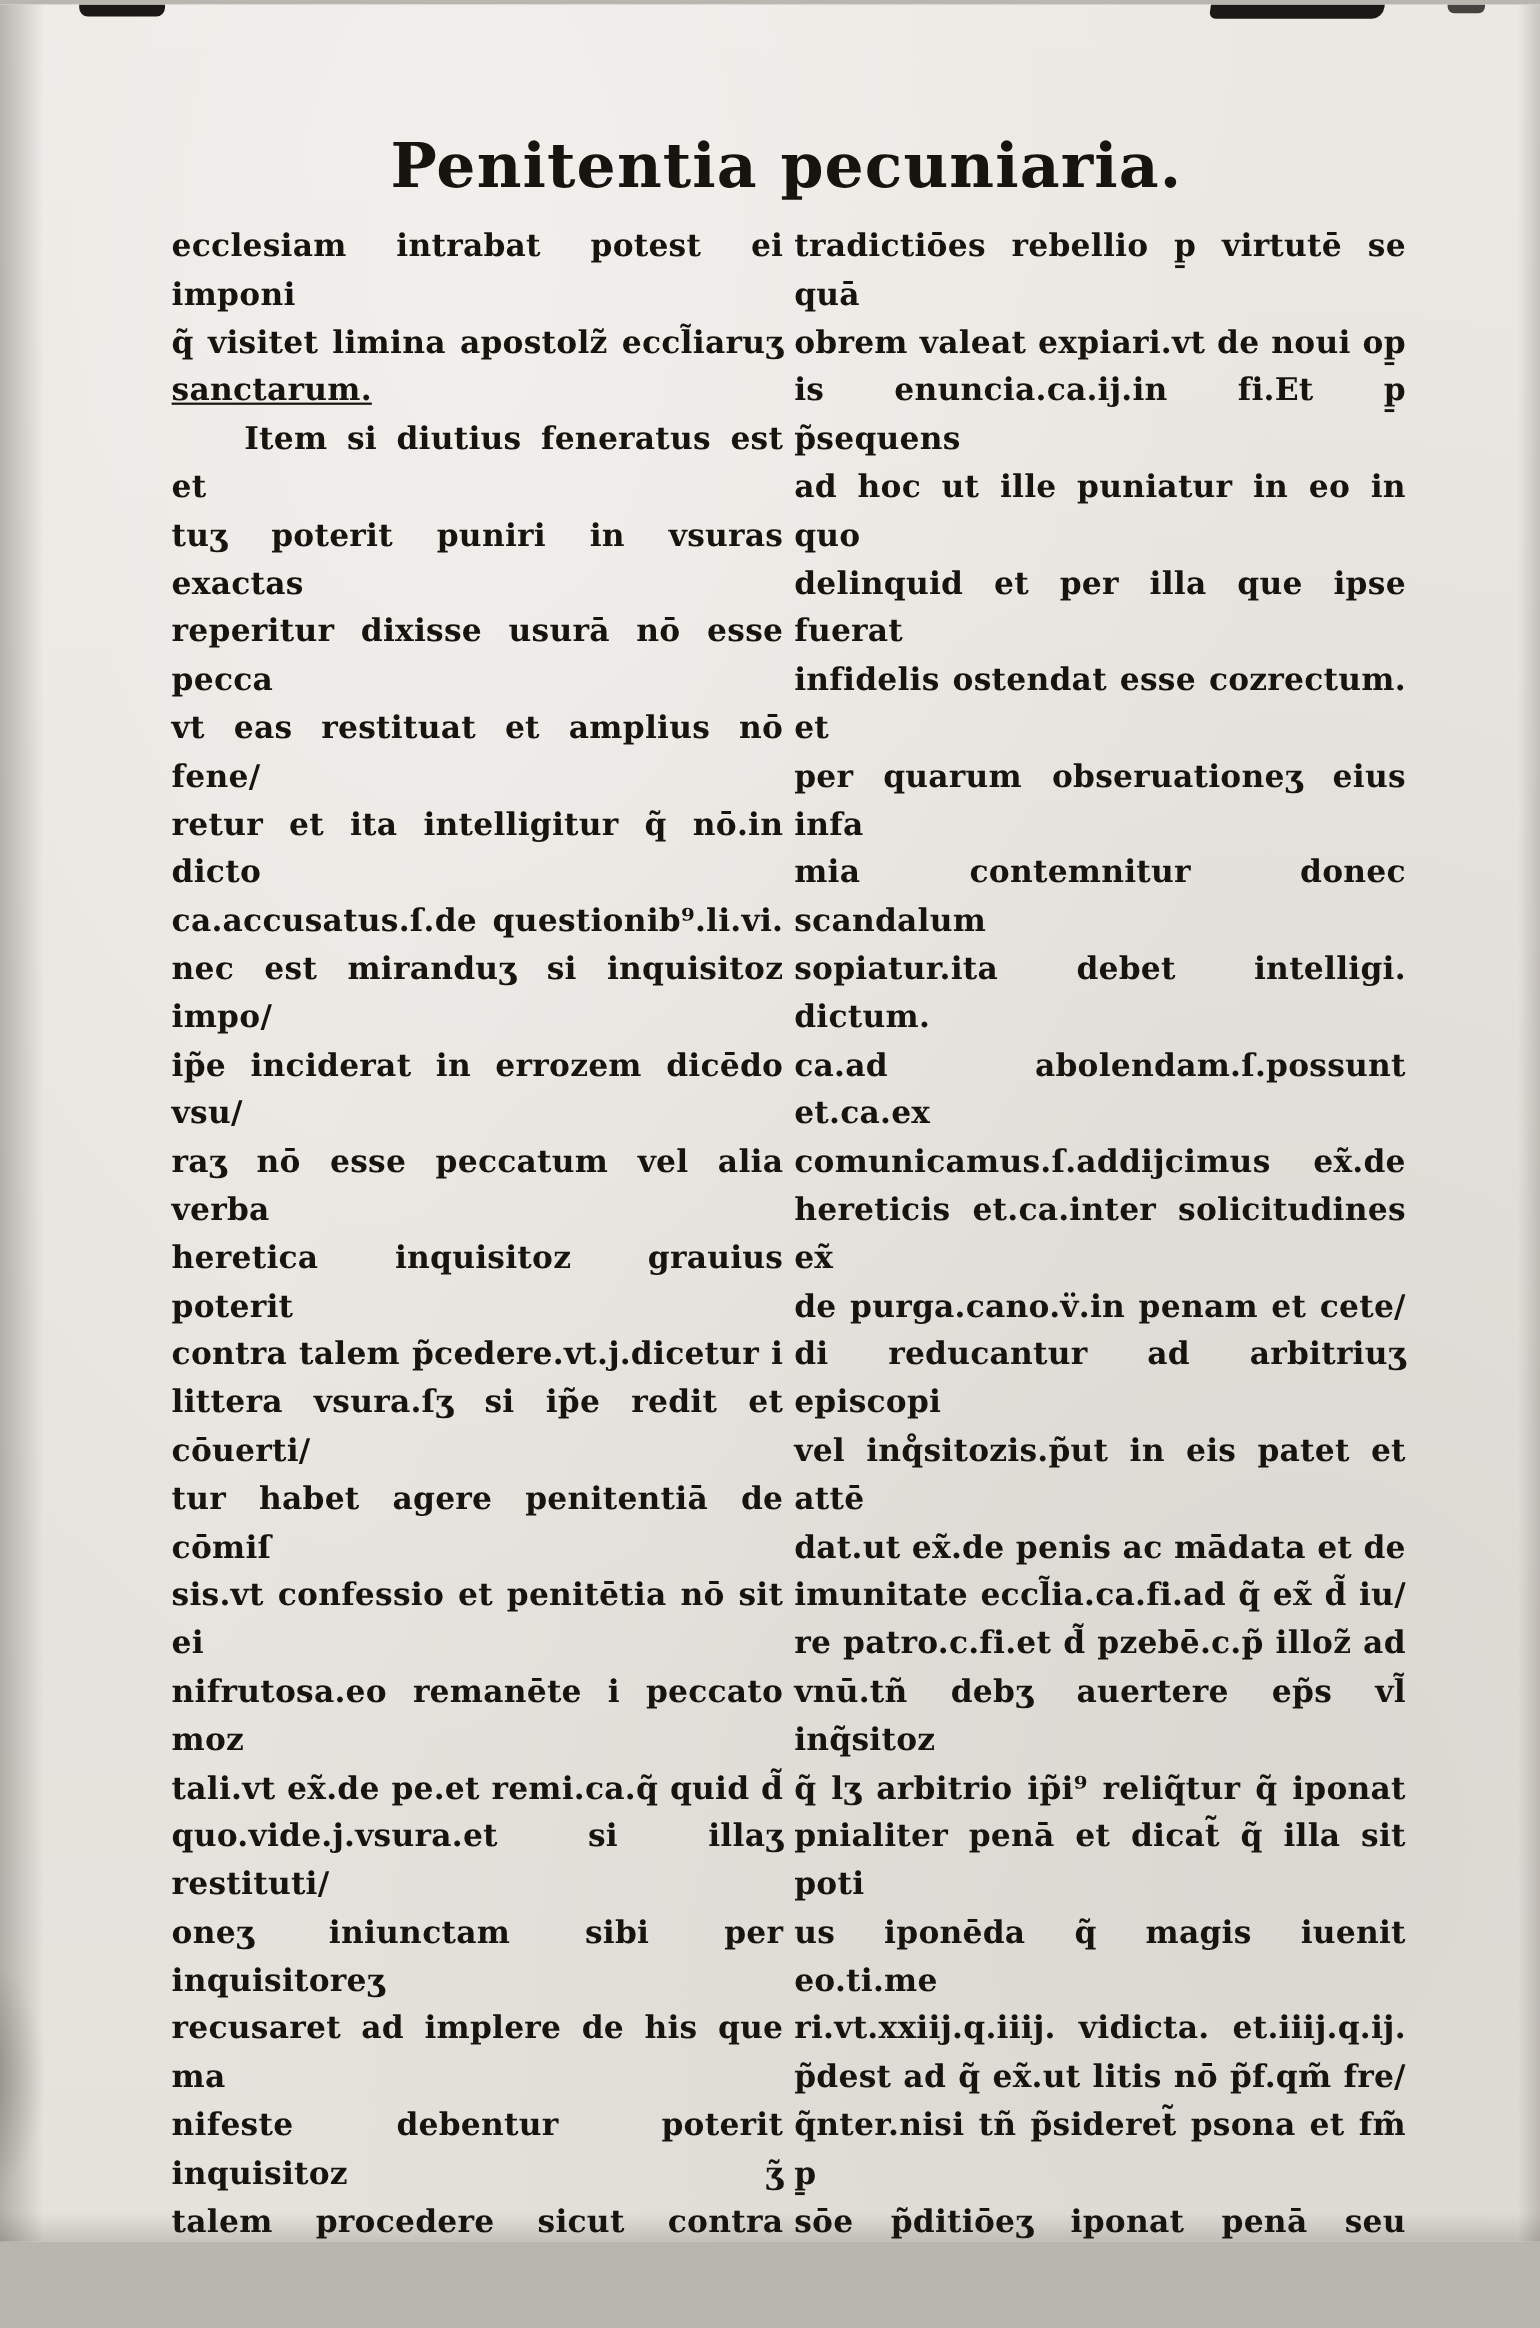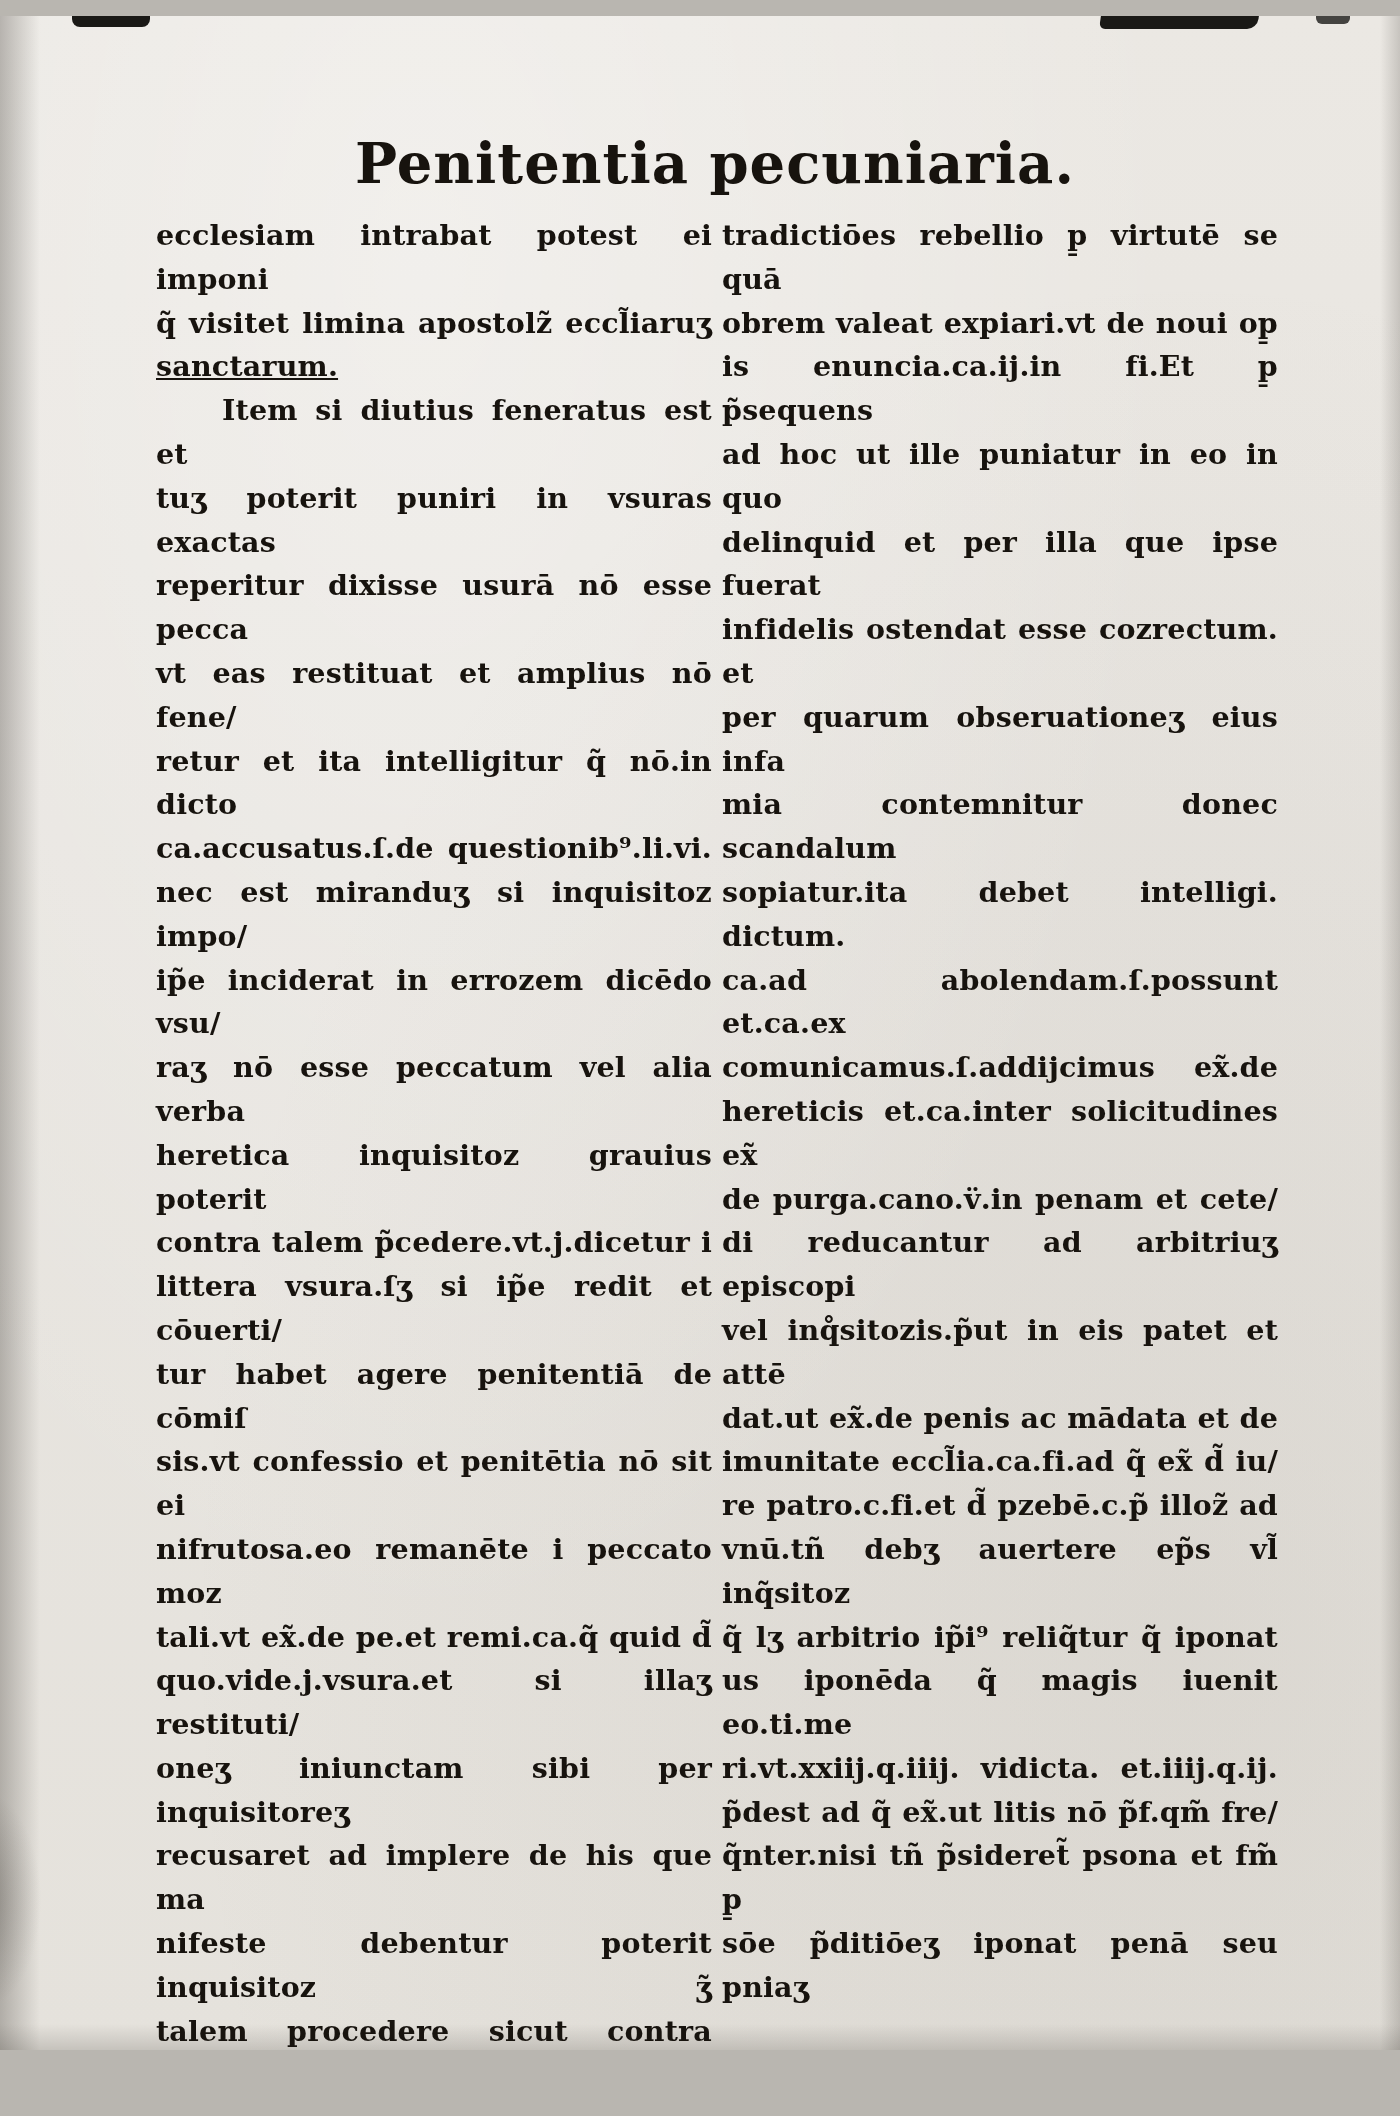--- a/index.html
+++ b/index.html
@@ -1,19 +1,19 @@
 <!DOCTYPE html>
 <html><head>
 <meta charset="utf-8">
 <style>
   html,body{margin:0;padding:0;background:#b9b6b0;}
   .page{
     position:relative;
     width:1400px;height:2034px;
-    margin:16px auto;
+    margin:4px auto;
     background:
       radial-gradient(ellipse at 30% 12%, rgba(255,255,255,.35), rgba(255,255,255,0) 55%),
       radial-gradient(ellipse at 85% 80%, rgba(120,112,100,.10), rgba(120,112,100,0) 60%),
       linear-gradient(180deg,#ebe8e3 0%,#e8e5e0 40%,#e5e2dc 100%);
     overflow:hidden;
     font-family:"DejaVu Serif","Liberation Serif",serif;
     color:#17130e;
   }
   .edge-left{position:absolute;left:0;top:0;width:40px;height:100%;
     background:linear-gradient(90deg,rgba(55,50,44,.30),rgba(55,50,44,0));}
@@ -98,19 +98,20 @@
       <div class="line">comunicamus.ſ.addijcimus ex̃.de</div>
       <div class="line">hereticis et.ca.inter solicitudines ex̃</div>
       <div class="line">de purga.cano.v̈.in penam et cete/</div>
       <div class="line">di reducantur ad arbitriuʒ episcopi</div>
       <div class="line">vel inq̊sitozis.p̃ut in eis patet et attē</div>
       <div class="line">dat.ut ex̃.de penis ac mādata et de</div>
       <div class="line">imunitate eccl̃ia.ca.fi.ad q̃ ex̃ d̃ iu/</div>
       <div class="line">re patro.c.fi.et d̃ pzebē.c.p̃ illoz̃ ad</div>
       <div class="line">vnū.tñ debʒ auertere ep̃s vl̃ inq̃sitoz</div>
       <div class="line">q̃ lʒ arbitrio ip̃i⁹ reliq̃tur q̃ iponat</div>
+      <div class="line">pnialiter penā et dicat̃ q̃ illa sit poti</div>
       <div class="line">us iponēda q̃ magis iuenit eo.ti.me</div>
       <div class="line">ri.vt.xxiij.q.iiij. vidicta. et.iiij.q.ij.</div>
       <div class="line">p̃dest ad q̃ ex̃.ut litis nō p̃f.qm̃ fre/</div>
       <div class="line">q̃nter.nisi tñ p̃sideret̃ psona et fm̃ p̱</div>
       <div class="line">sōe p̃ditiōeʒ iponat penā seu pniaʒ</div>
     </div>
 </div>
 
 </body></html>

